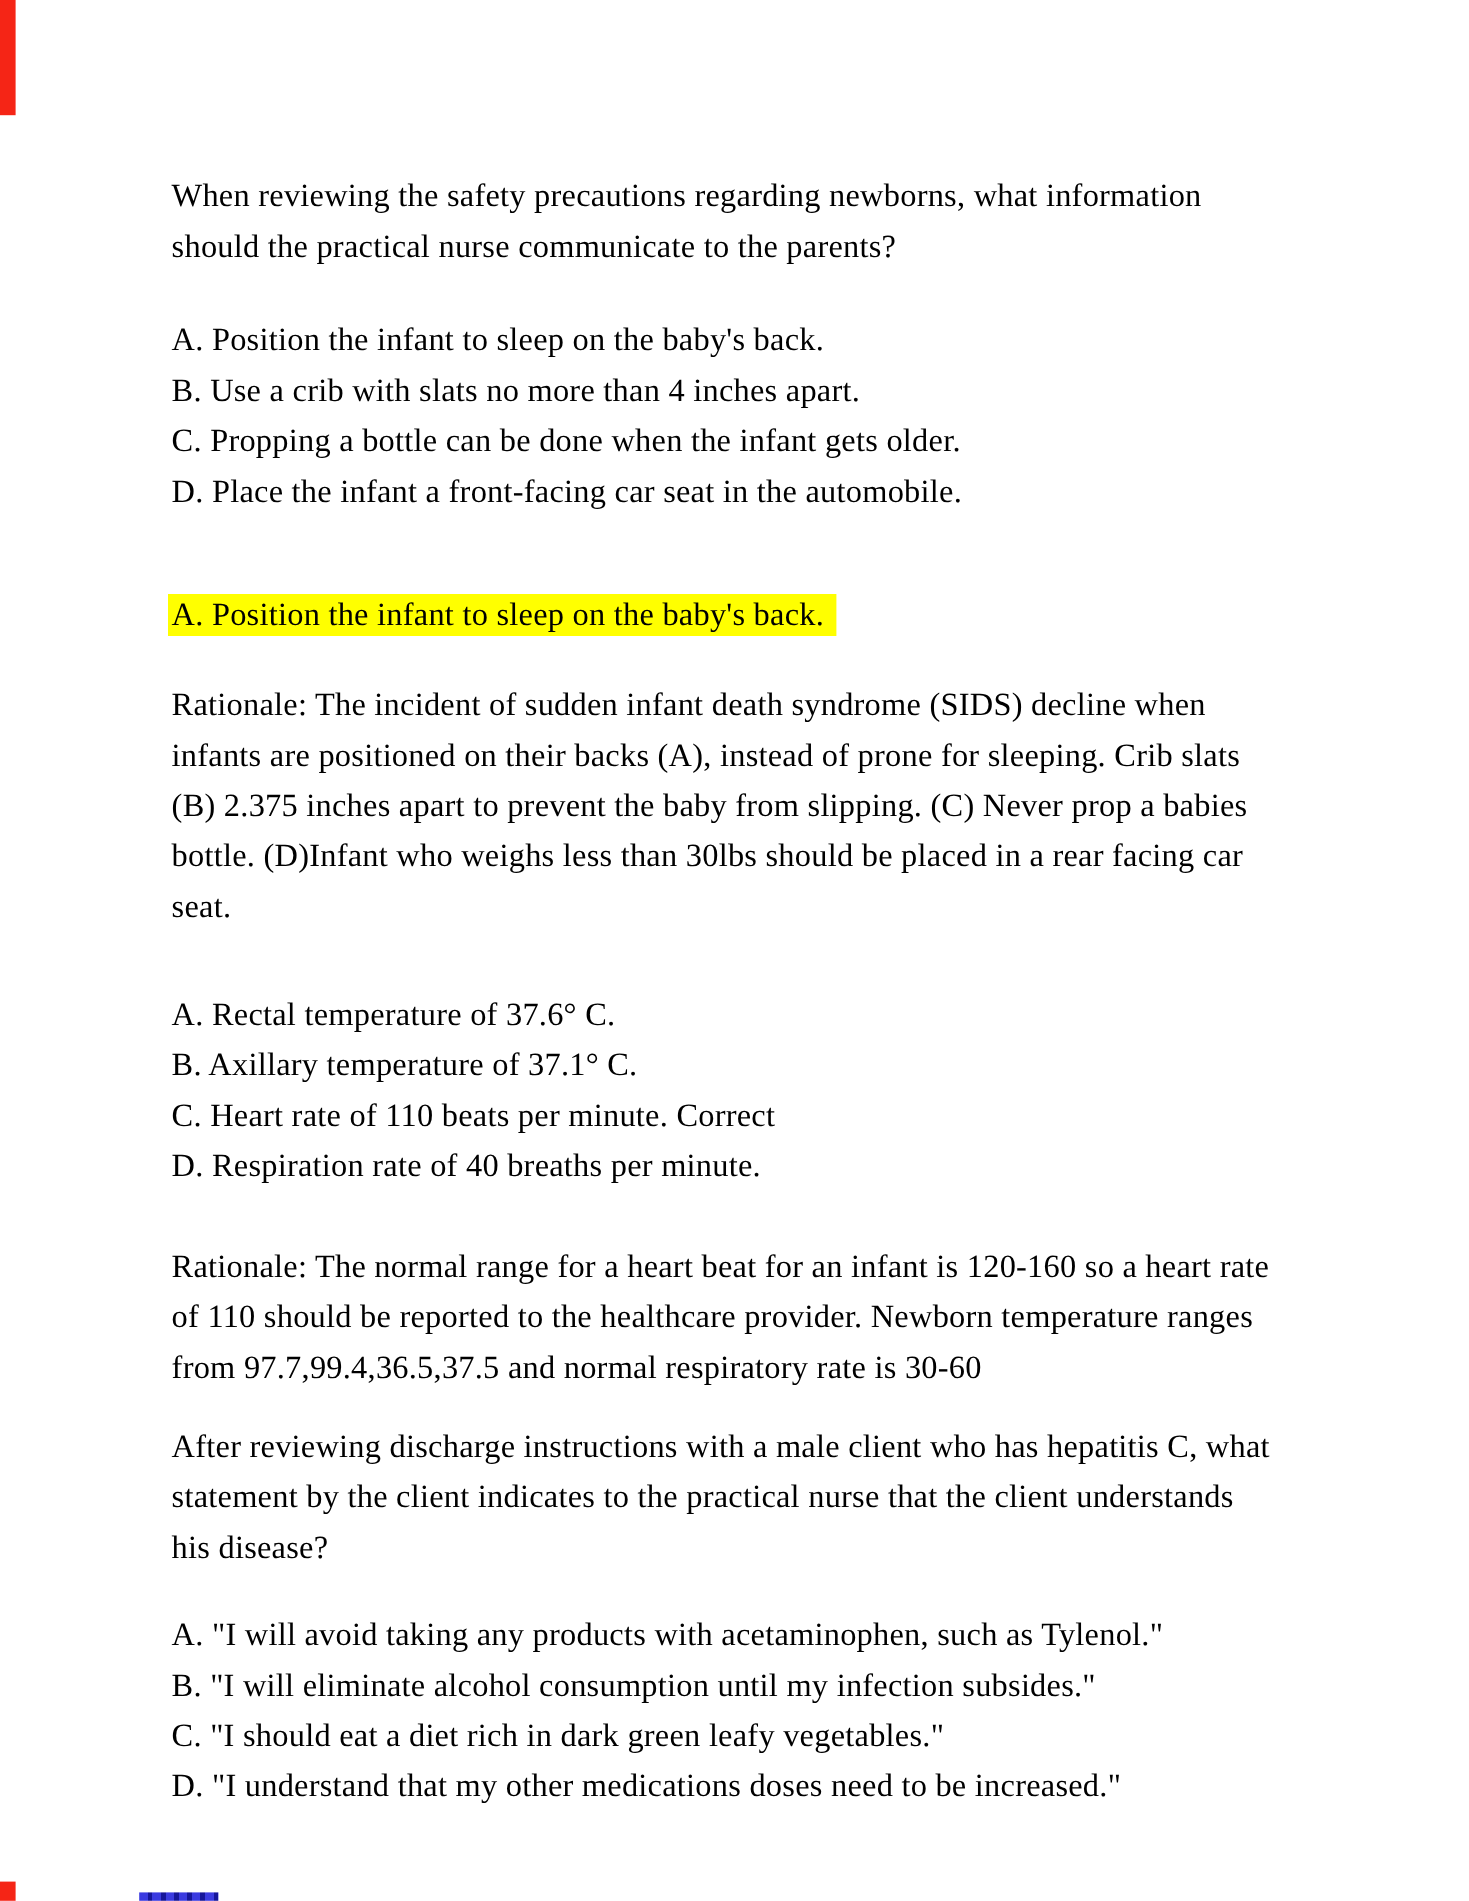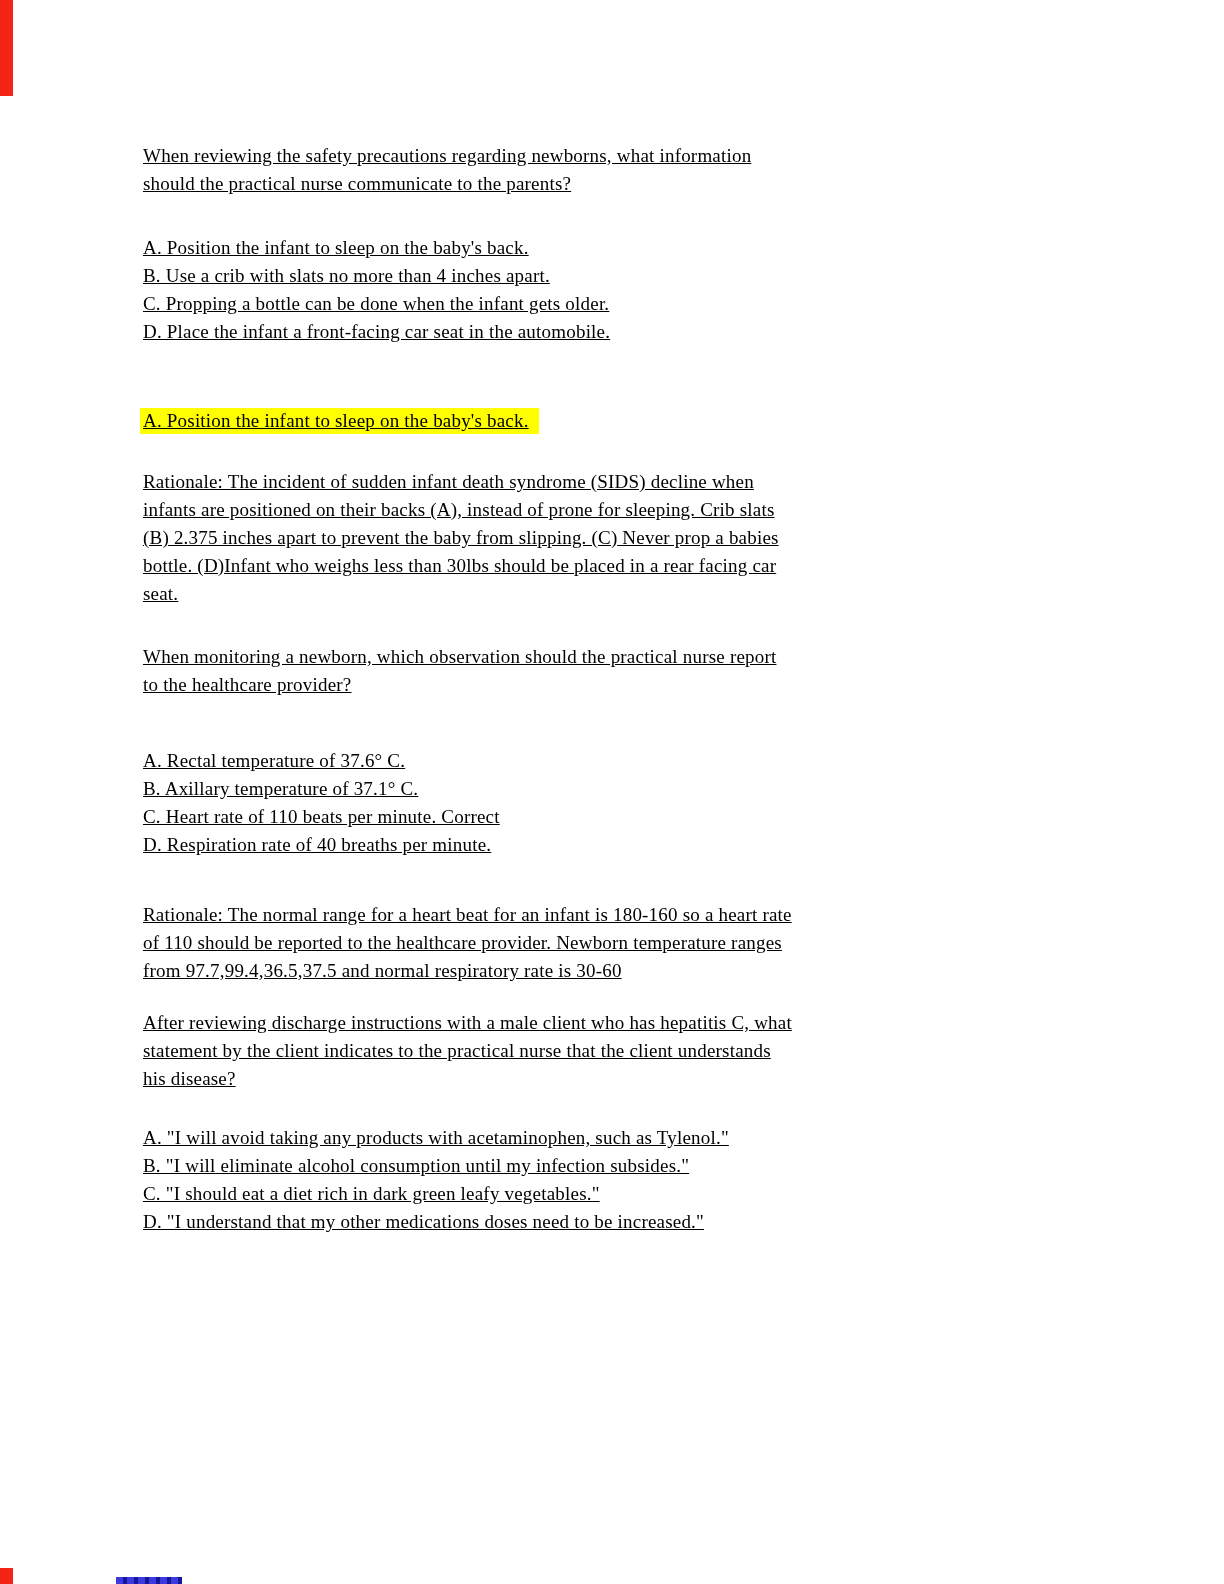--- a/index.html
+++ b/index.html
@@ -16,24 +16,23 @@
     font-family: "Liberation Serif", "DejaVu Serif", serif;
   }
   .doc {
     position: absolute;
     left: 143px;
     top: 142px;
     width: 1040px;
   }
   .block {
     white-space: pre;
-    font-size: 19px;
-    line-height: 28px;
+    font-size: 27px;
+    line-height: 42px;
     letter-spacing: 0.2px;
-    text-decoration: underline;
   }
   .mt36 { margin-top: 36px; }
   .mt61 { margin-top: 61px; }
   .mt33 { margin-top: 33px; }
   .mt35 { margin-top: 35px; }
   .mt30 { margin-top: 48px; }
   .mt42 { margin-top: 42px; }
   .mt34 { margin-top: 24px; }
   .mt31 { margin-top: 31px; }
   .hl {
@@ -82,30 +81,28 @@
 D. Place the infant a front-facing car seat in the automobile.</div>
 
   <div class="block mt61"><span class="hl">A. Position the infant to sleep on the baby's back.</span></div>
 
   <div class="block mt33">Rationale: The incident of sudden infant death syndrome (SIDS) decline when
 infants are positioned on their backs (A), instead of prone for sleeping. Crib slats
 (B) 2.375 inches apart to prevent the baby from slipping. (C) Never prop a babies
 bottle. (D)Infant who weighs less than 30lbs should be placed in a rear facing car
 seat.</div>
 
-  <div class="block mt35">When monitoring a newborn, which observation should the practical nurse report
-to the healthcare provider?</div>
 
   <div class="block mt30">A. Rectal temperature of 37.6° C.
 B. Axillary temperature of 37.1° C.
 C. Heart rate of 110 beats per minute. Correct
 D. Respiration rate of 40 breaths per minute.</div>
 
 
-  <div class="block mt42">Rationale: The normal range for a heart beat for an infant is 180-160 so a heart rate
+  <div class="block mt42">Rationale: The normal range for a heart beat for an infant is 120-160 so a heart rate
 of 110 should be reported to the healthcare provider. Newborn temperature ranges
 from 97.7,99.4,36.5,37.5 and normal respiratory rate is 30-60</div>
 
   <div class="block mt34">After reviewing discharge instructions with a male client who has hepatitis C, what
 statement by the client indicates to the practical nurse that the client understands
 his disease?</div>
 
   <div class="block mt31">A. "I will avoid taking any products with acetaminophen, such as Tylenol."
 B. "I will eliminate alcohol consumption until my infection subsides."
 C. "I should eat a diet rich in dark green leafy vegetables."

